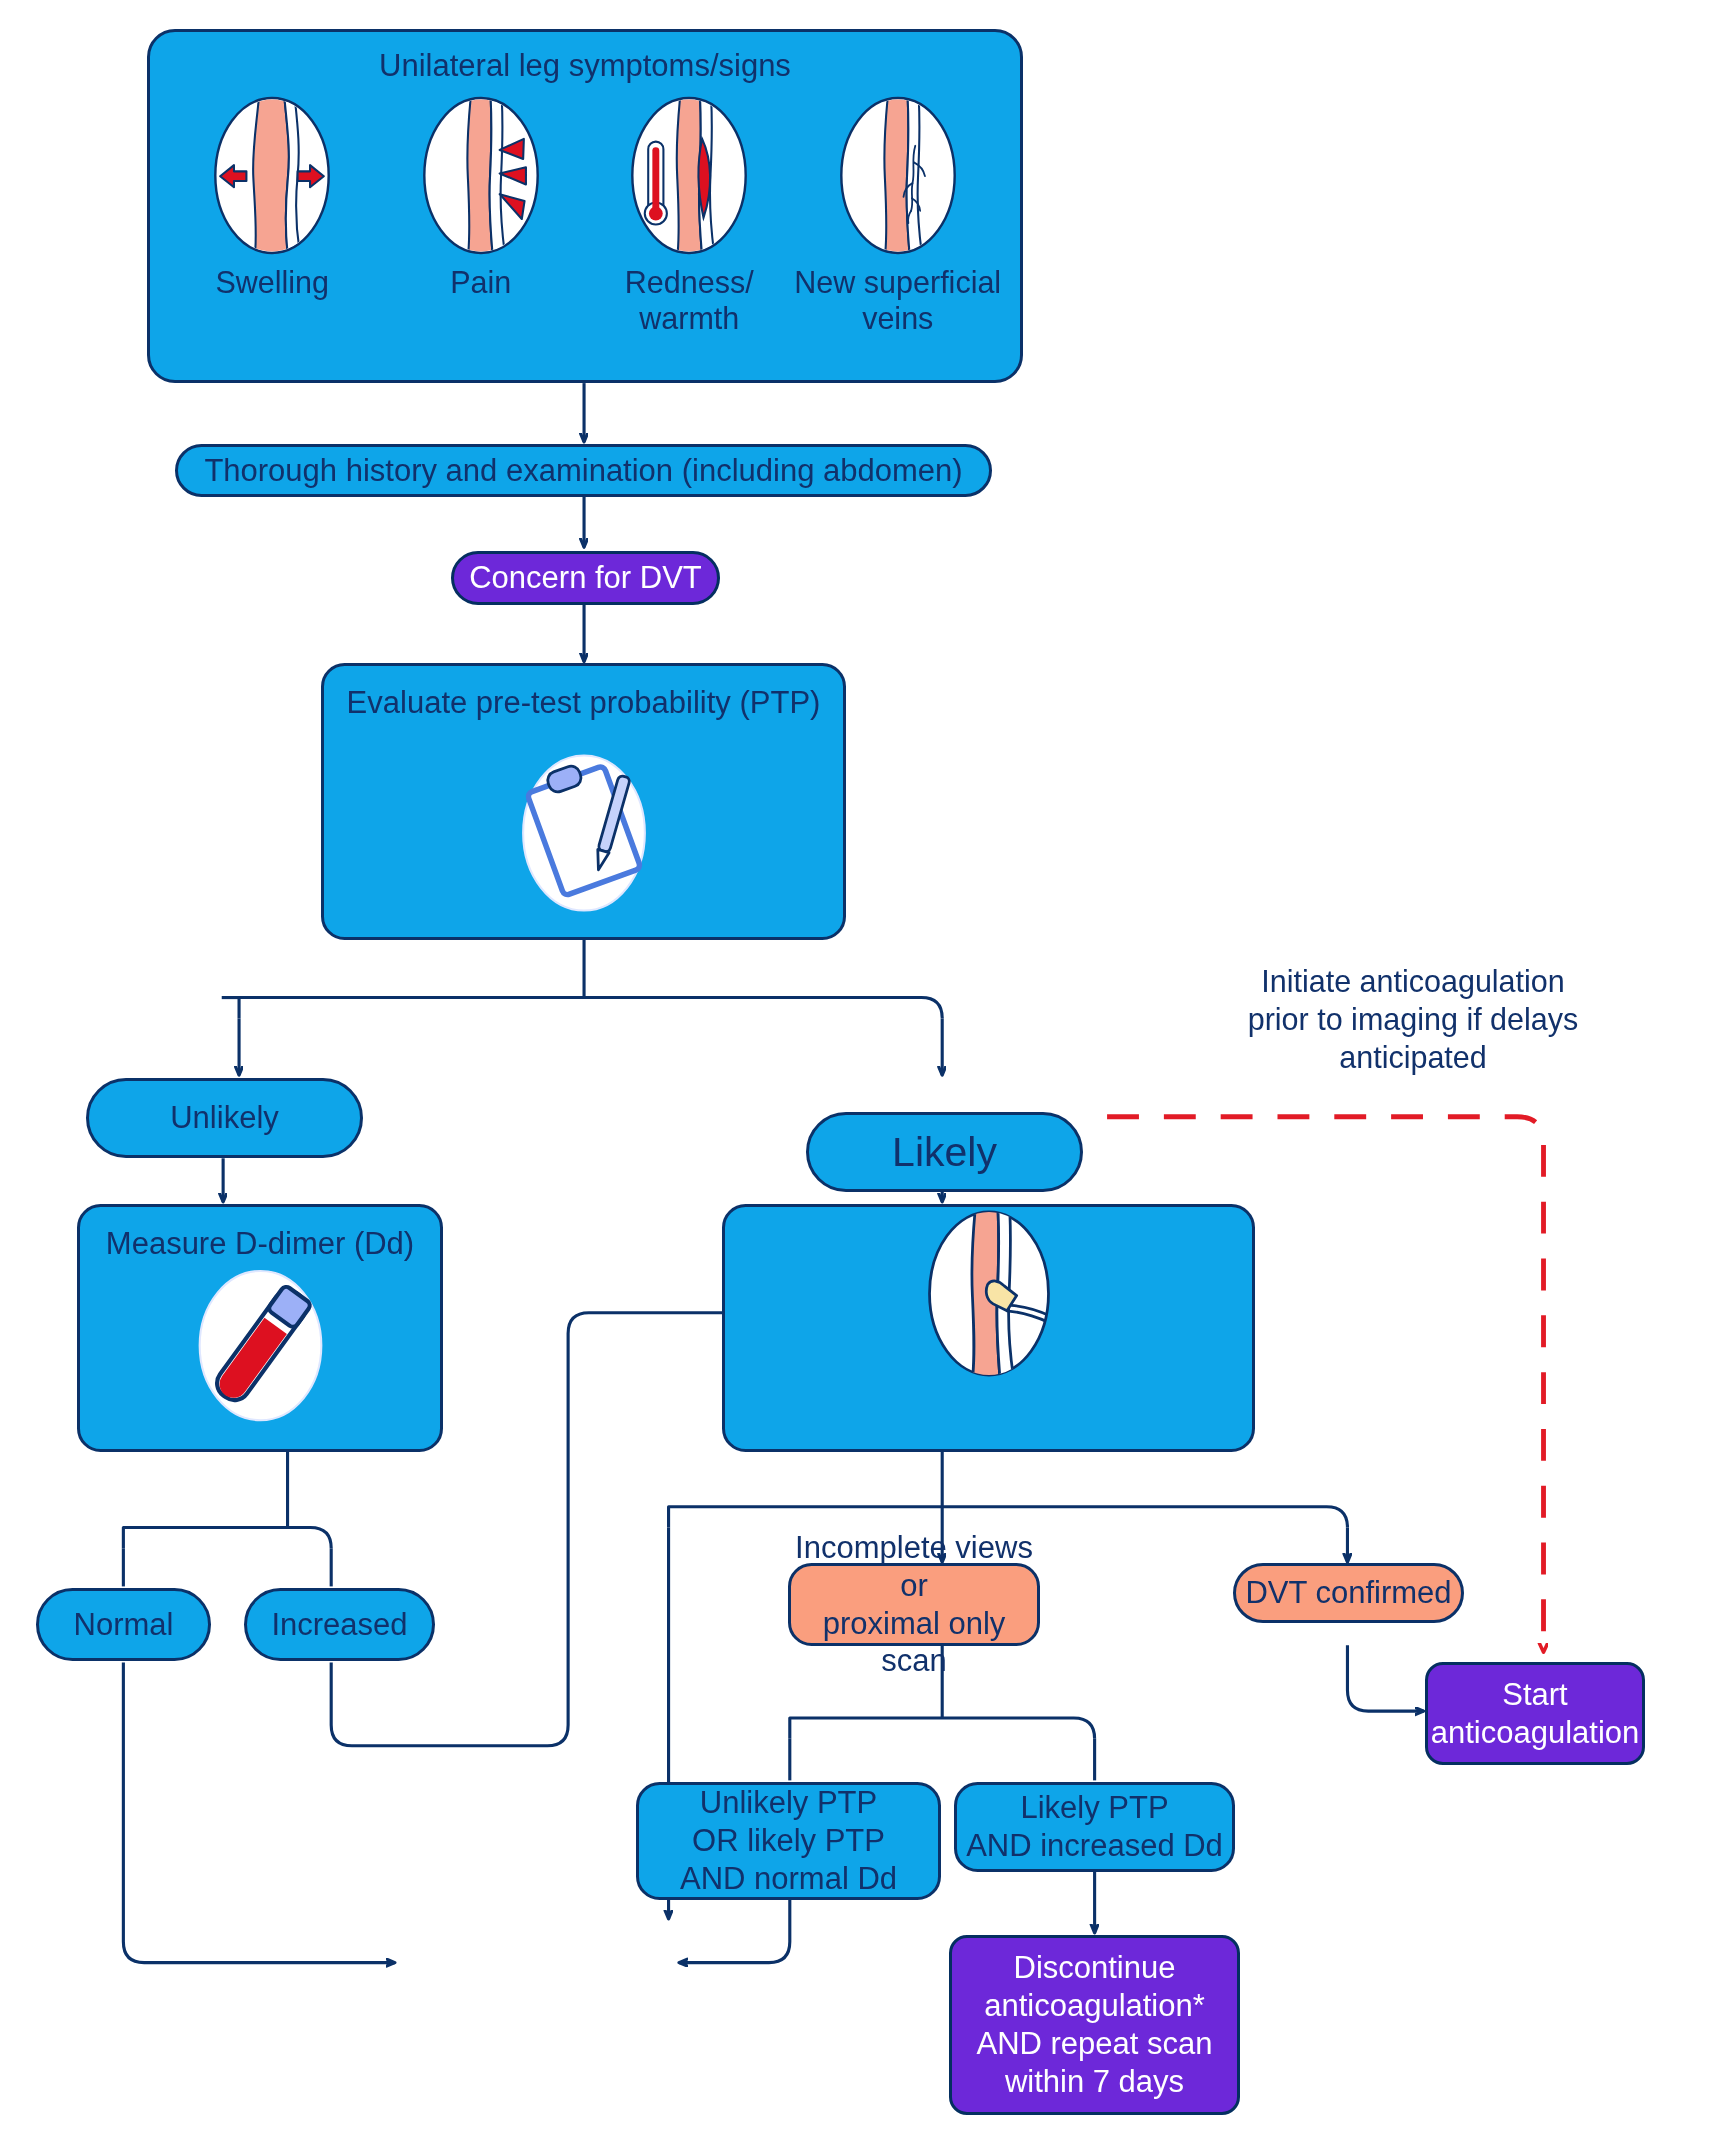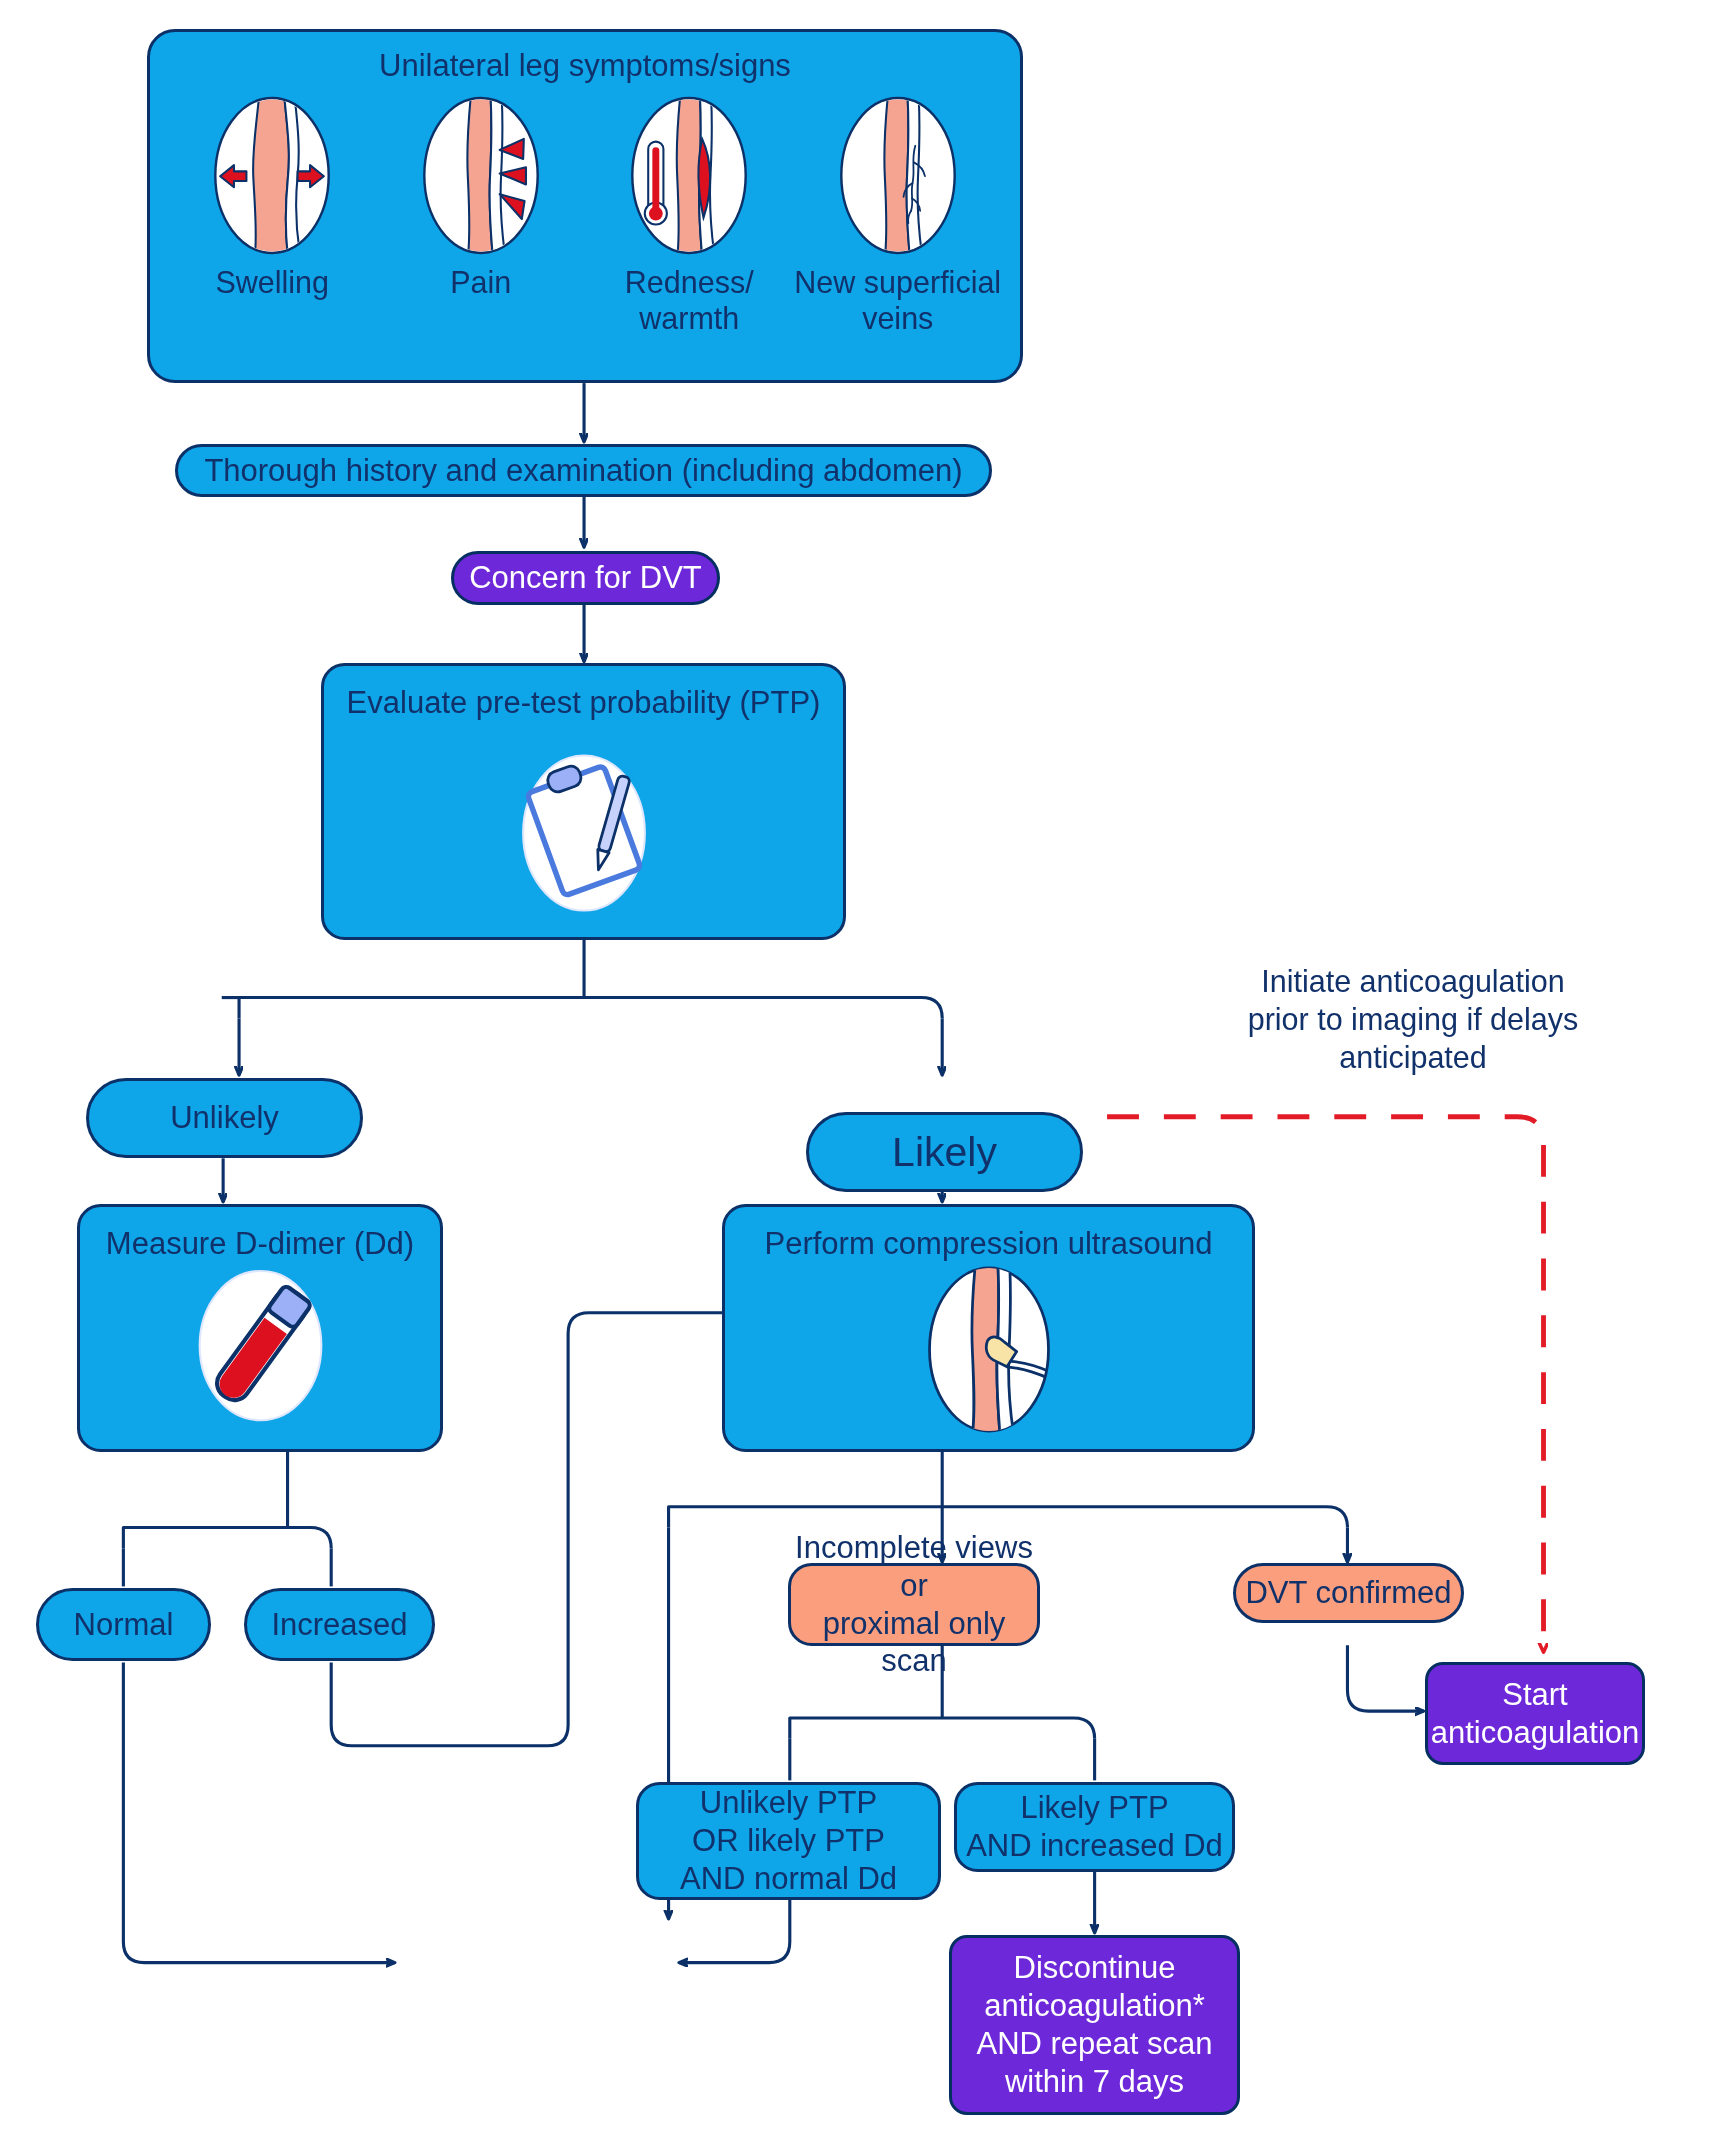--- a/index.html
+++ b/index.html
@@ -280,21 +280,20 @@
       <ellipse cx="115" cy="118" rx="88" ry="108" fill="#ffffff" stroke="#dfe7ff" stroke-width="3"></ellipse>
       <g transform="rotate(36 115 118)">
         <rect x="92" y="26" width="48" height="182" rx="22" fill="#ffffff" stroke="#0b3168" stroke-width="6"></rect>
         <path d="M96,82 L136,82 L136,186 A20,20 0 0 1 96,186 Z" fill="#dd1020"></path>
         <rect x="92" y="26" width="48" height="44" rx="8" fill="#9cb0f7" stroke="#0b3168" stroke-width="6"></rect>
       </g>
     </svg>
   </div>
 
   <div class="node n-blue card" style="left:722px; top:1204px; width:533px; height:248px;">
-    <div class="card-title">Perform compression ultrasound</div>
     <svg width="166" height="173" viewBox="0 0 240 250" style="margin-top:0px;">
       <clipPath id="cpUS">
           <ellipse cx="120" cy="125" rx="86" ry="118"></ellipse>
         </clipPath>
       <ellipse cx="120" cy="125" rx="86" ry="118" fill="#ffffff" stroke="#0b3168" stroke-width="4"></ellipse>
       <g clip-path="url(#cpUS)">
         <path d="M100,4 C96,48 94,86 96,128 C98,172 100,214 96,250 L136,250 C133,212 130,170 132,128 C134,84 135,48 133,4 Z" fill="#f6a492" stroke="#0b3168" stroke-width="4"></path>
         <path d="M133,4 C135,48 134,86 132,128 C130,170 133,212 136,250 L156,250 C150,212 147,168 149,126 C151,82 152,46 150,4 Z" fill="#ffffff" stroke="#0b3168" stroke-width="4"></path>
         <g>
           <path d="M118,112 C114,122 116,134 126,140 L146,150 L160,128 L142,114 C134,106 124,104 118,112 Z" fill="#f8e4a6" stroke="#0b3168" stroke-width="4" stroke-linejoin="round"></path>

